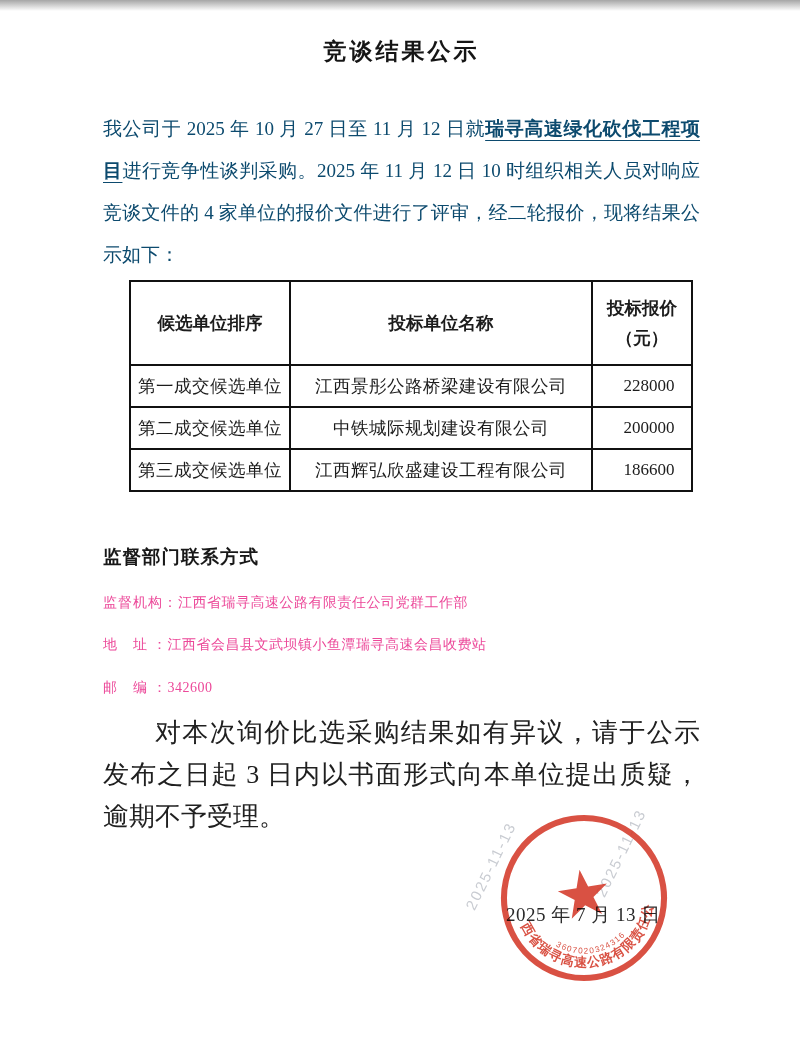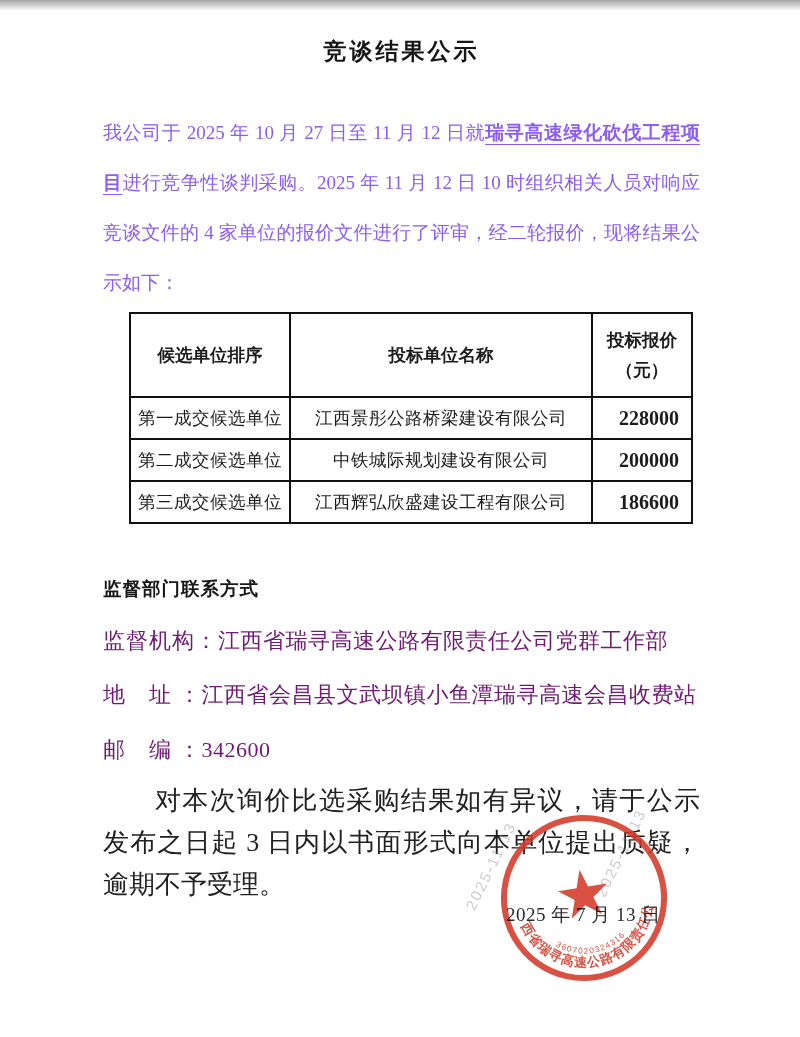--- a/index.html
+++ b/index.html
@@ -22,23 +22,23 @@
   .doc {
     position:relative;
     padding:36px 100px 0 103px;
   }
   .title {
     font-size:23px; font-weight:700; text-align:center;
     letter-spacing:3px; color:#151515;
   }
   .intro {
     margin-top:41px;
-    font-size:19px; line-height:50px;
+    font-size:19px; line-height:42px;
     text-align:justify; text-justify:inter-character;
-    color:#8b5cf6;
+    color:#0c4a6e;
   }
   .project {
     font-weight:700;
     text-decoration:underline;
     text-underline-offset:5px;
   }
   table.result-table {
     border-collapse:collapse;
     margin:4px 0 0 26px;
     width:562px;
@@ -49,29 +49,29 @@
     text-align:center; vertical-align:middle;
     font-size:17.5px;
     padding:0 2px;
   }
   .result-table th { height:84px; font-weight:700; line-height:30px; }
   .result-table td { height:42px; }
   .col-rank  { width:160px; }
   .col-comp  { width:302px; }
   .col-price { width:100px; }
   td.cell-rank, td.cell-comp { font-weight:400; letter-spacing:0.5px; }
-  td.cell-price { font-weight:700; font-size:20px;padding-left:16px; }
+  td.cell-price { font-weight:400; font-size:17px;padding-left:16px; }
   .contact { margin-top:52px; }
   .contact-heading {
     font-size:18.5px; font-weight:700; color:#181818;
     letter-spacing:1px;
   }
   .contact-line {
     margin-top:24.5px;
-    font-size:22px; color:#701a75;
+    font-size:14px; color:#ec4899;
     letter-spacing:0.5px;
   }
   .contact-line .lbl { letter-spacing:1px; }
   .closing {
     margin-top:15px;
     font-size:26px; line-height:42px;
     text-indent:2em;
     text-align:justify; text-justify:inter-character;
     color:#202020;
   }

